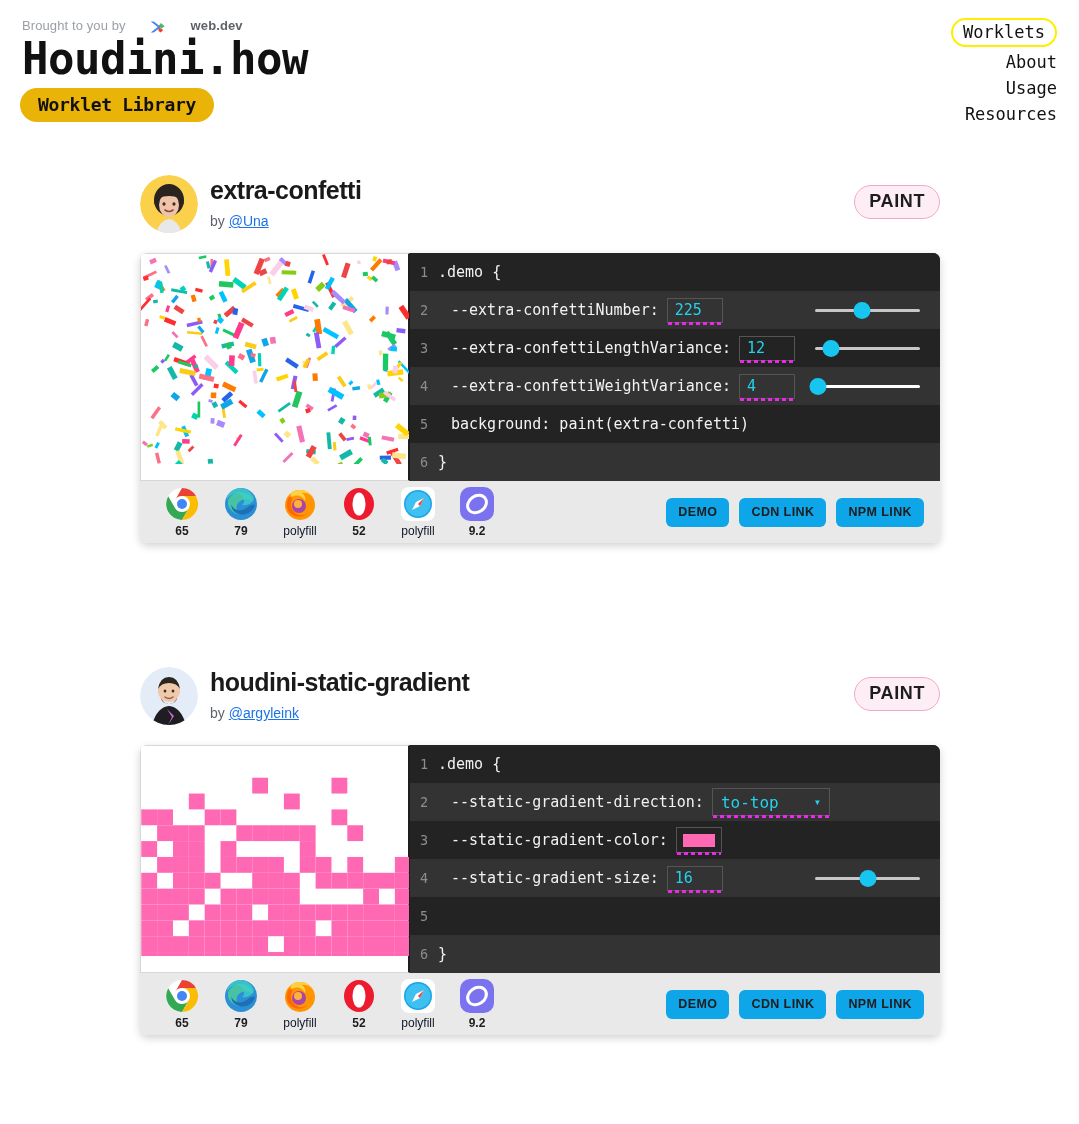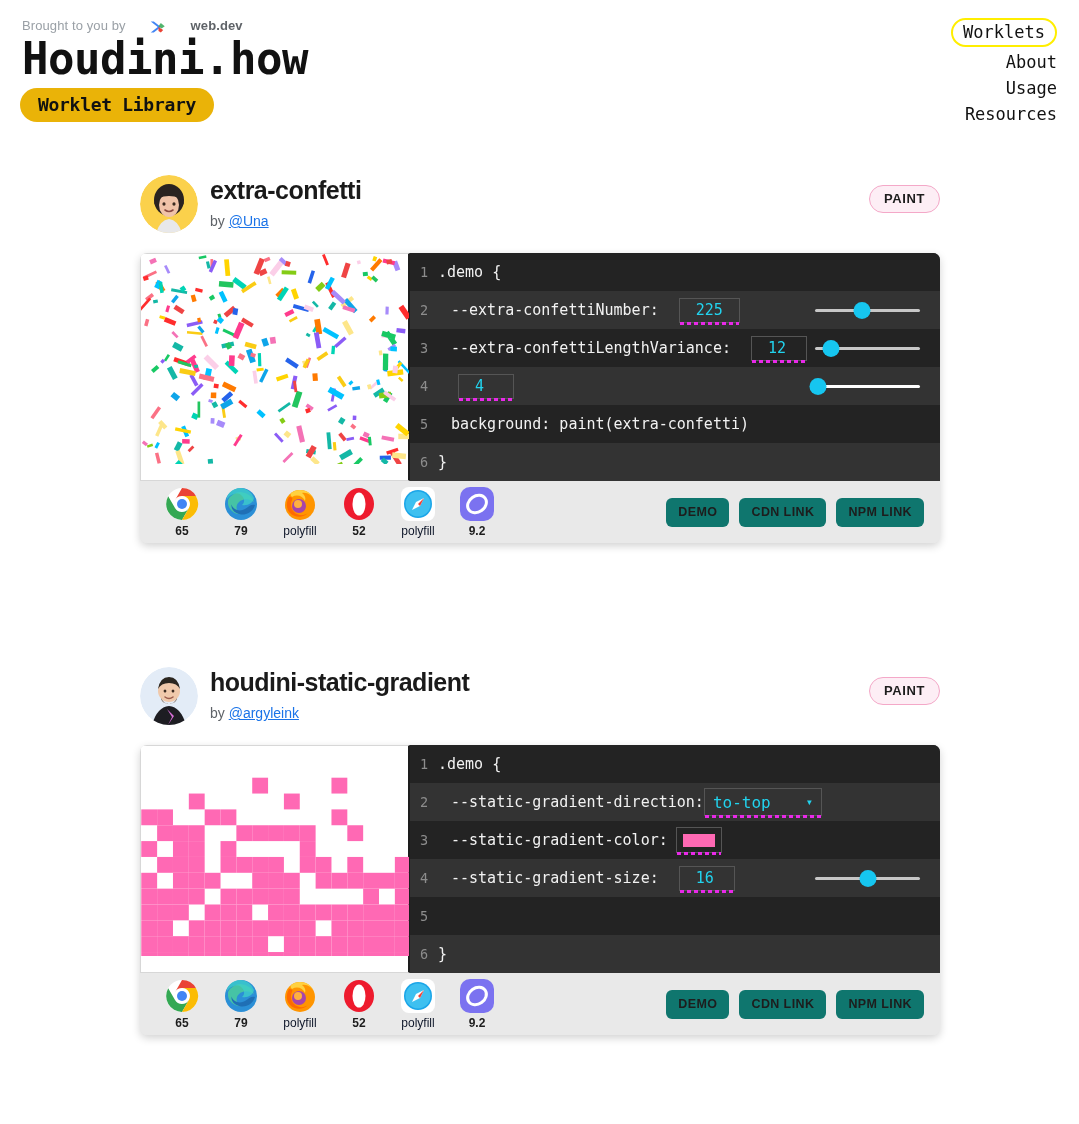--- a/index.html
+++ b/index.html
@@ -36,48 +36,48 @@
   .worklet { position: absolute; left: 0; width: 1079px; }
   .worklet-head { position: relative; height: 78px; margin-left: 140px; }
   .avatar { position: absolute; left: 0; top: 0; width: 58px; height: 58px;
     border-radius: 50%; overflow: hidden; }
   .worklet-name { position: absolute; left: 70px; top: 1px; font-size: 25px; font-weight: 700;
     color: #1a1a1a; letter-spacing: -0.5px; }
   .worklet-by { position: absolute; left: 70px; top: 38px; font-size: 14px; color: #5f6368; }
   .worklet-by a { color: #1a73e8; text-decoration: underline; }
   .badge { position: absolute; right: 139px; top: 10px; background: #fdeef5;
     border: 1.5px solid #f4a8c8; color: #1d1d1d; border-radius: 20px;
-    padding: 5px 14px 6px; font-size: 13px; font-weight: 700; letter-spacing: 0.6px; }
+    padding: 5px 14px 6px; font-size: 18px; font-weight: 700; letter-spacing: 0.6px; }
 
   .card { position: relative; margin-left: 140px; width: 800px;
     background: #e9e9e9; border-radius: 7px;
     box-shadow: 0 3px 9px rgba(0,0,0,.18); overflow: hidden; }
   .card-body { display: flex; align-items: stretch; }
   .preview { width: 270px; flex: 0 0 270px; background: #fff; position: relative;
     border: 1px solid #d7d7d7; border-right: 2px solid #1d1d1d; }
   .code { flex: 1; background: #2a2a2a; }
 
   .code-row { display: flex; align-items: center; height: 38px; position: relative;
     font-family: "DejaVu Sans Mono", "Liberation Mono", monospace;
     font-size: 15px; color: #f2f2f2; }
   .code-row.odd { background: #232323; }
   .code-row.even { background: #333333; }
   .gutter { width: 28px; flex: 0 0 28px; text-align: center; color: #8d8d8d; font-size: 13.5px; }
   .code-text { white-space: pre; }
   .indent { padding-left: 13px; }
 
   .val-box { display: inline-flex; align-items: center; justify-content: flex-start;
     border: 1px solid #555; background: transparent; height: 25px; min-width: 56px;
-    padding: 0 16px; margin-left: 20px; position: relative; }
+    padding: 0 7px; margin-left: 8px; position: relative; }
   .val-box .v { color: #22d3ee; font-family: "DejaVu Sans Mono","Liberation Mono",monospace; font-size: 15px; }
   .dotted { position: absolute; left: 0; right: 0; bottom: -3px; height: 3px;
     background-image: repeating-linear-gradient(to right, #e829e8 0 4px, transparent 4px 7px); }
 
   .select-box { display: inline-flex; align-items: center; justify-content: space-between;
-    border: 1px solid #555; height: 28px; width: 118px; padding: 0 8px; margin-left: 0;
+    border: 1px solid #555; height: 28px; width: 118px; padding: 0 8px; margin-left: 8px;
     position: relative; }
   .select-box .v { color: #22d3ee; font-family: "DejaVu Sans Mono","Liberation Mono",monospace; font-size: 16px; }
   .chev { color: #22d3ee; font-size: 12px; }
 
   .swatch-box { display: inline-flex; align-items: center; justify-content: center;
     border: 1px solid #555; height: 26px; width: 46px; margin-left: 8px; position: relative; }
   .swatch { width: 32px; height: 13px; }
 
   .slider { position: absolute; height: 20px; display: flex; align-items: center; }
   .track { height: 3px; width: 100%; background: #c7c7c7; border-radius: 2px; }
@@ -86,21 +86,21 @@
     background: #16c6f0; transform: translateX(-50%); }
 
   .card-foot { display: flex; align-items: center; height: 62px; padding: 0 16px 0 22px;
     background: #e9e9e9; }
   .browsers { display: flex; gap: 19px; }
   .browser { width: 40px; text-align: center; }
   .browser .bicon { width: 34px; height: 34px; margin: 0 auto; }
   .browser .blabel { font-size: 12px; font-weight: 700; color: #1d1d1d; margin-top: 3px; }
   .browser .blabel.poly { color: #0f172a; font-weight: 400; font-size: 12px; }
   .foot-actions { margin-left: auto; display: flex; gap: 10px; }
-  .pill-btn { background: #0f766e; border-radius: 6px; padding: 7px 12px 8px;
+  .pill-btn { background: #0ea5e9; border-radius: 6px; padding: 7px 12px 8px;
     font-size: 12.5px; font-weight: 700; color: #1d1d1d; letter-spacing: .4px;
     border: none; font-family: "Liberation Sans", sans-serif; cursor: pointer; }
 </style>
 </head>
 <body>
 
 <div class="page">
 
   <div class="header">
     <div class="brought">
@@ -407,20 +407,21 @@
               <span class="dotted"></span>
             </span>
             <span class="slider" style="left:405px; width:105px;">
               <span class="track"></span>
               <span class="thumb" style="left:15%;"></span>
             </span>
           </div>
 
           <div class="code-row even">
             <span class="gutter">4</span>
+            <span class="code-text indent">--extra-confettiWeightVariance:</span>
             <span class="val-box">
               <span class="v">4</span>
               <span class="dotted"></span>
             </span>
             <span class="slider" style="left:400px; width:110px;">
               <span class="track bright"></span>
               <span class="thumb" style="left:7%;"></span>
             </span>
           </div>
 

